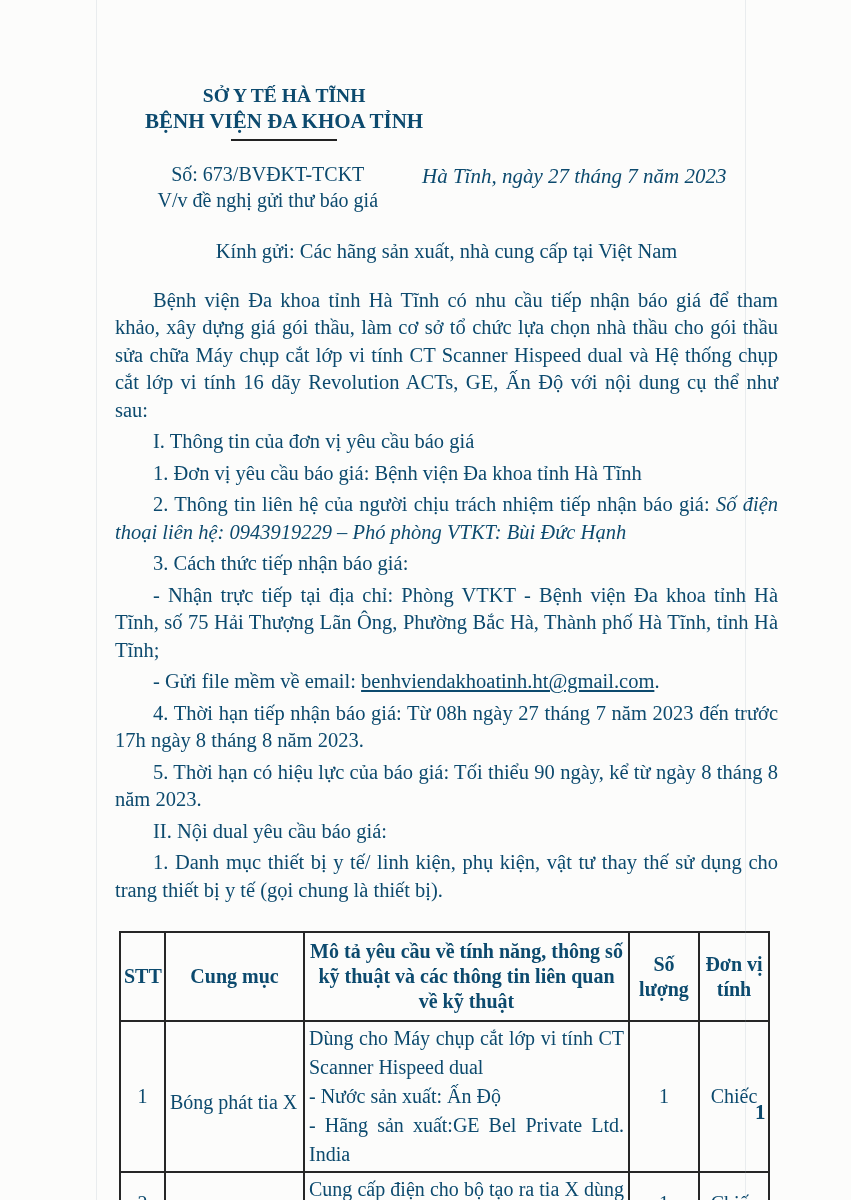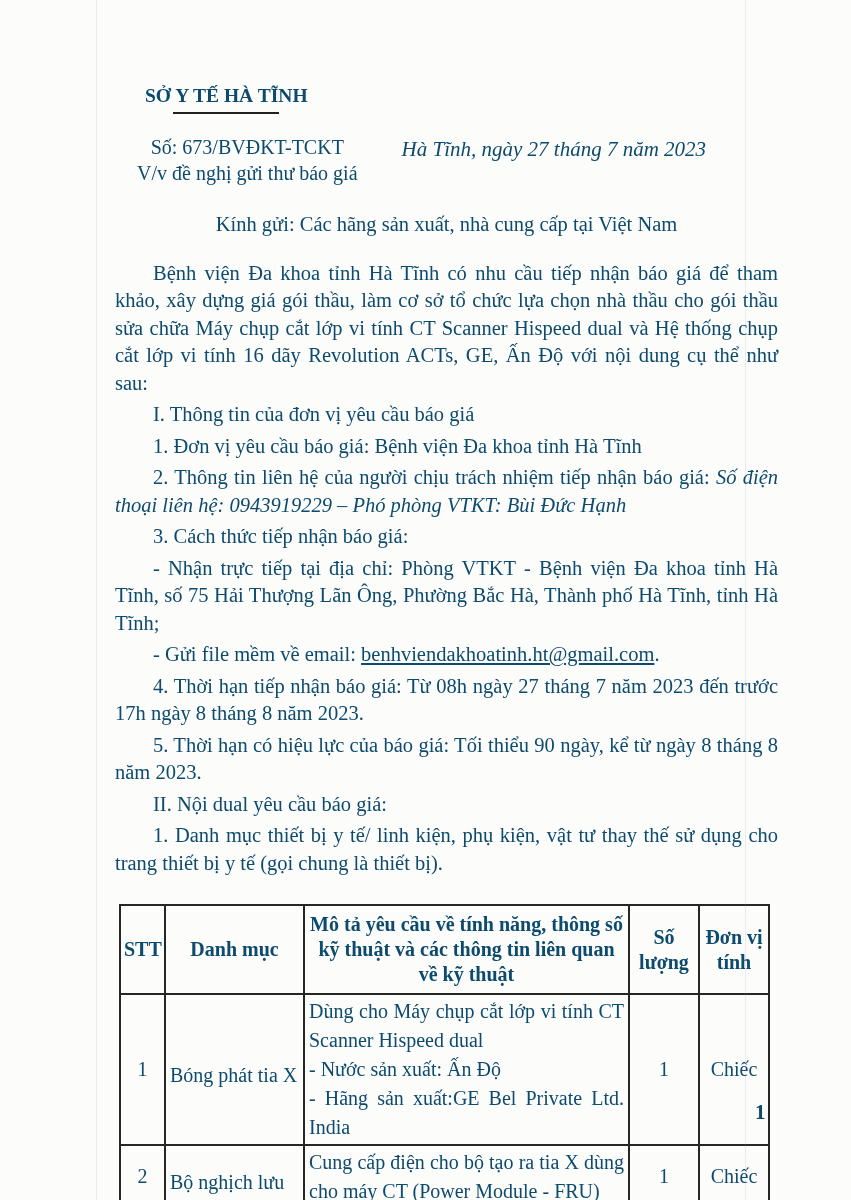--- a/index.html
+++ b/index.html
@@ -32,21 +32,21 @@
   .org-line2 { font-weight: bold; font-size: 21px; white-space: nowrap; margin-top: 2px; }
   .nation-line1 { font-weight: bold; font-size: 19.5px; white-space: nowrap; }
   .nation-line2 { font-weight: bold; font-size: 22px; white-space: nowrap; margin-top: 3px; }
   .rule { border-bottom: 2px solid #222; margin: 5px auto 0; }
   .rule-left { width: 106px; }
   .rule-right { width: 245px; }
 
   
   .ref-row {
     display: flex;
-    justify-content: flex-start;
+    justify-content: center;
     align-items: flex-start;
     margin: 22px 104px 0 137px;
     gap: 44px;
   }
   .ref-block { text-align: center; font-size: 20px; }
   .ref-number { white-space: nowrap; }
   .ref-subject { white-space: nowrap; margin-top: 3px; }
   .place-date { font-style: italic; font-size: 21px; white-space: nowrap; margin-top: 1px; }
 
   
@@ -96,20 +96,21 @@
 </head>
 <body>
 
 <div class="page">
   <div class="scan-artifact artifact-1"></div>
   <div class="scan-artifact artifact-2"></div>
 
   <div class="doc-header">
     <div class="org-block">
       <div class="org-line1">SỞ Y TẾ HÀ TĨNH</div>
+      <div class="org-line2">BỆNH VIỆN ĐA KHOA TỈNH</div>
       <div class="rule rule-left"></div>
     </div>
   </div>
 
   <div class="ref-row">
     <div class="ref-block">
       <div class="ref-number">Số: 673/BVĐKT-TCKT</div>
       <div class="ref-subject">V/v đề nghị gửi thư báo giá</div>
     </div>
     <div class="place-date">Hà Tĩnh, ngày 27 tháng 7 năm 2023</div>
@@ -135,21 +136,21 @@
       <colgroup>
         <col class="col-stt">
           <col class="col-name">
           <col class="col-desc">
           <col class="col-qty">
           <col class="col-unit">
       </colgroup>
       <thead>
         <tr>
           <th>STT</th>
-          <th>Danh mục</th>
+          <th>Cung mục</th>
           <th>Mô tả yêu cầu về tính năng, thông số kỹ thuật và các thông tin liên quan về kỹ thuật</th>
           <th>Số lượng</th>
           <th>Đơn vị tính</th>
         </tr>
       </thead>
       <tbody>
           <tr>
             <td class="cell-center">1</td>
             <td class="cell-name">Bóng phát tia X</td>
             <td class="cell-desc">

